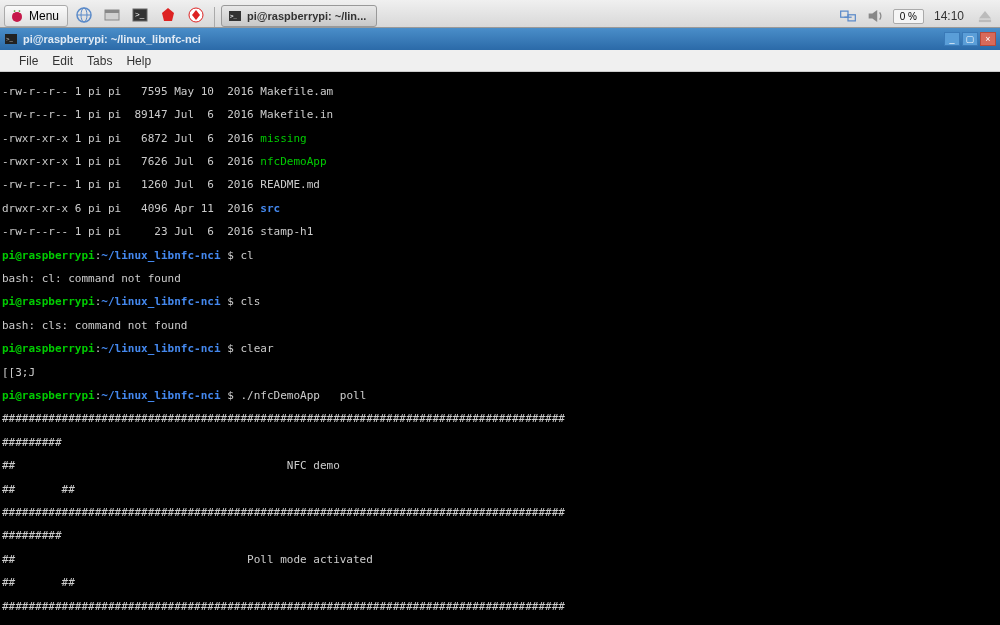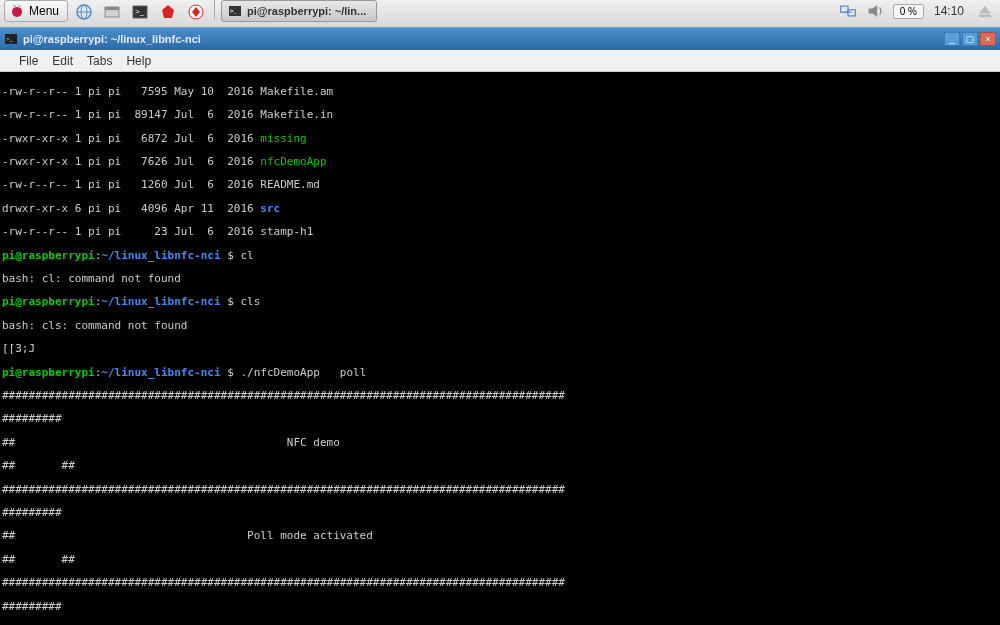--- a/index.html
+++ b/index.html
@@ -11,21 +11,21 @@
       overflow: hidden;
       position: relative;
     }
     
     
     .taskbar {
       height: 28px;
       background: linear-gradient(to bottom, #f0f0f0, #d8d8d8);
       border-bottom: 1px solid #999;
       display: flex;
-      align-items: flex-start;
+      align-items: flex-end;
       padding: 0 4px;
       gap: 4px;
     }
     .menu-button {
       display: flex;
       align-items: center;
       background: linear-gradient(to bottom, #fafafa, #e0e0e0);
       border: 1px solid #aaa;
       border-radius: 3px;
       padding: 2px 8px 2px 4px;
@@ -273,20 +273,21 @@
 <div class="term-line">-rw-r--r-- 1 pi pi  89147 Jul  6  2016 Makefile.in</div>
 <div class="term-line"><span>-rwxr-xr-x 1 pi pi   6872 Jul  6  2016 </span><span class="file-exec">missing</span></div>
 <div class="term-line"><span>-rwxr-xr-x 1 pi pi   7626 Jul  6  2016 </span><span class="file-exec">nfcDemoApp</span></div>
 <div class="term-line">-rw-r--r-- 1 pi pi   1260 Jul  6  2016 README.md</div>
 <div class="term-line"><span>drwxr-xr-x 6 pi pi   4096 Apr 11  2016 </span><span class="file-dir">src</span></div>
 <div class="term-line">-rw-r--r-- 1 pi pi     23 Jul  6  2016 stamp-h1</div>
 <div class="term-line"><span class="prompt-user">pi@raspberrypi</span><span>:</span><span class="prompt-path">~/linux_libnfc-nci</span><span class="prompt-dollar"> $ </span><span>cl</span></div>
 <div class="term-line">bash: cl: command not found</div>
 <div class="term-line"><span class="prompt-user">pi@raspberrypi</span><span>:</span><span class="prompt-path">~/linux_libnfc-nci</span><span class="prompt-dollar"> $ </span><span>cls</span></div>
 <div class="term-line">bash: cls: command not found</div>
+<div class="term-line"><span class="prompt-user">pi@raspberrypi</span><span>:</span><span class="prompt-path">~/linux_libnfc-nci</span><span class="prompt-dollar"> $ </span><span>clear</span></div>
 <div class="term-line">[[3;J</div>
 <div class="term-line"><span class="prompt-user">pi@raspberrypi</span><span>:</span><span class="prompt-path">~/linux_libnfc-nci</span><span class="prompt-dollar"> $ </span><span>./nfcDemoApp   poll</span></div>
 <div class="term-line">#####################################################################################</div>
 <div class="term-line">#########</div>
 <div class="term-line">##                                         NFC demo                          </div>
 <div class="term-line">##       ##</div>
 <div class="term-line">#####################################################################################</div>
 <div class="term-line">#########</div>
 <div class="term-line">##                                   Poll mode activated                       </div>
 <div class="term-line">##       ##</div>

